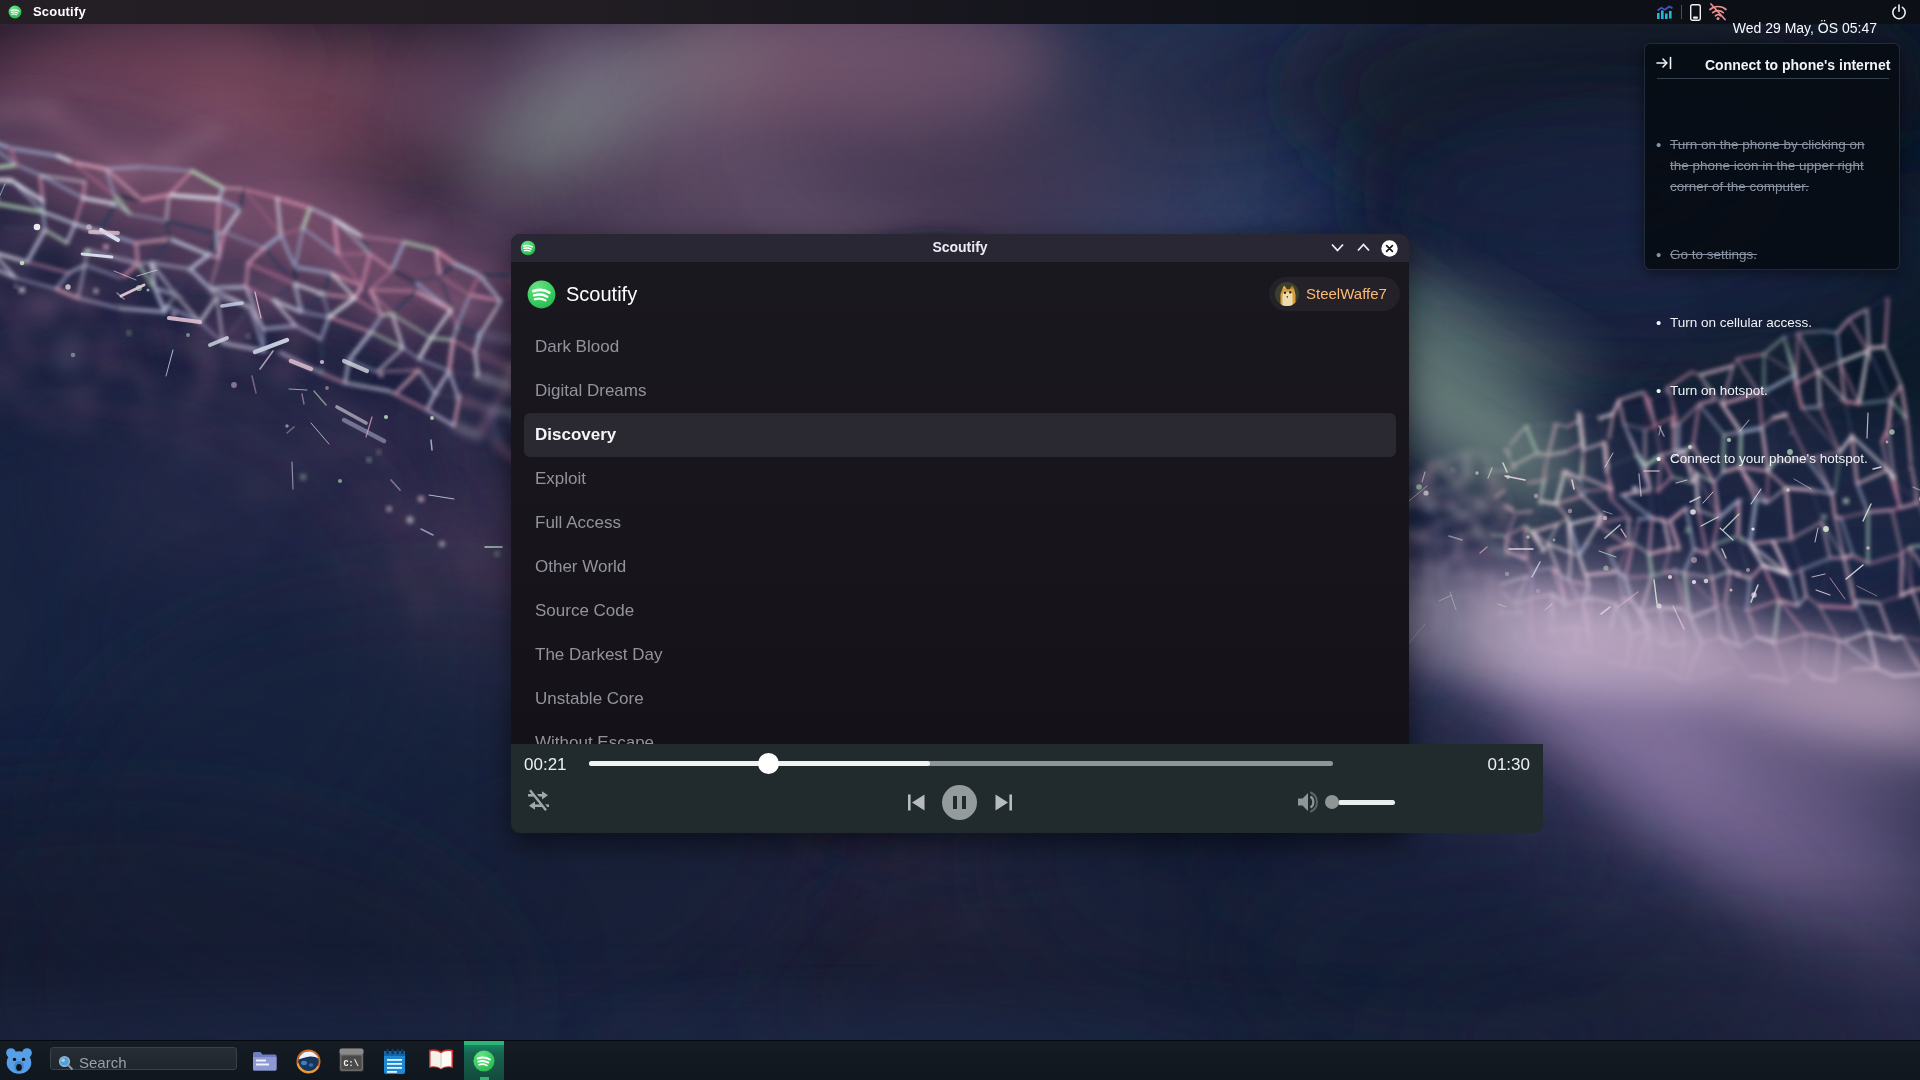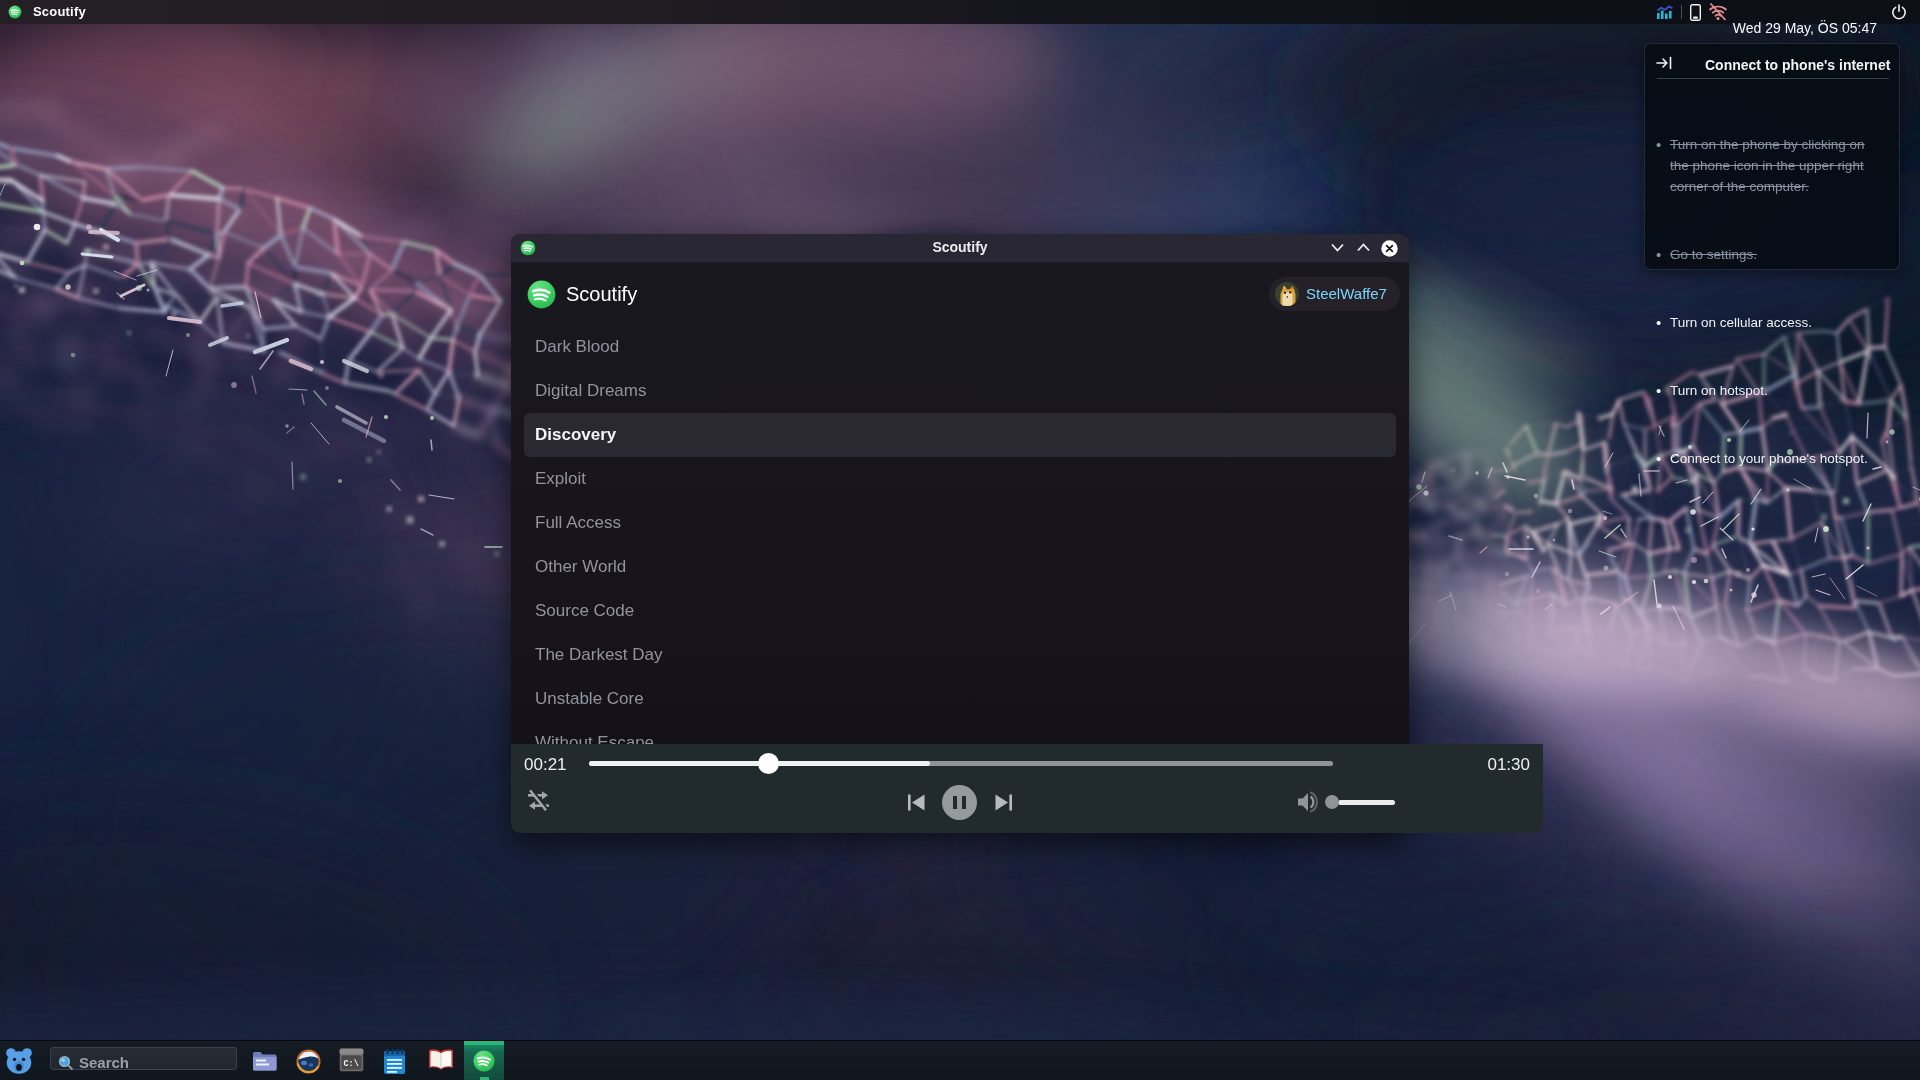--- a/index.html
+++ b/index.html
@@ -28,40 +28,40 @@
 
 
 #win { position:absolute; left:511px; top:234px; width:898px; height:599px; z-index:20;
   border-radius:9px; box-shadow:0 10px 30px rgba(0,0,0,0.55); background:#17151b; }
 #titlebar { position:absolute; left:0; top:0; width:898px; height:28px; background:#2a2734; border-radius:9px 9px 0 0; }
 #titlebar .wtitle { position:absolute; left:0; right:0; top:5px; text-align:center; font-size:14px; font-weight:bold; color:#eceaf2; }
 #winbody { position:absolute; left:0; top:28px; width:898px; height:482px; background:linear-gradient(to bottom,#1a181f 0%,#17151b 60%,#141218 100%); overflow:hidden; }
 #header { position:absolute; left:0; top:0; width:898px; height:66px; }
 #header .hname { position:absolute; left:55px; top:21px; font-size:20px; color:#fff; }
 #userpill { position:absolute; right:9px; top:15px; width:131px; height:34px; border-radius:18px; background:#242128; }
-#userpill .uname { position:absolute; left:37px; top:8px; font-size:15px; color:#7dd3fc; }
+#userpill .uname { position:absolute; left:37px; top:8px; font-size:15px; color:#fdba74; }
 .songlist { position:absolute; left:0; top:63px; width:898px; }
 .song { position:relative; height:44px; line-height:44px; padding-left:24px; font-size:17px; color:#92939d; }
 .song.active { background:#2a2831; border-radius:6px; margin:0 13px; padding-left:11px; color:#f5f5f7; font-weight:bold; }
 
 
 #player { position:absolute; left:0; top:510px; width:1032px; height:89px; background:#212a2d; border-radius:0 0 9px 9px; }
 #player .t1 { position:absolute; left:13px; top:11px; width:50px; font-size:17px; color:#eef0f0; }
 #player .t2 { position:absolute; right:13px; top:11px; font-size:17px; color:#eef0f0;text-align:center; }
 #ptrack { position:absolute; left:78px; top:17px; width:744px; height:5px; border-radius:2.5px; background:#8f9496; }
 #pfill { position:absolute; left:0; top:0; width:341px; height:5px; border-radius:2.5px; background:#f0f1f1; }
 #pknob { position:absolute; left:169px; top:-8px; width:21px; height:21px; border-radius:50%; background:#fff; }
 #volline { position:absolute; left:827px; top:56px; width:57px; height:5px; border-radius:2.5px; background:#eceeee; }
 #volknob { position:absolute; left:814px; top:51px; width:14px; height:14px; border-radius:50%; background:#8f9496; }
 #pausebtn { position:absolute; left:431px; top:41px; width:35px; height:35px; border-radius:50%; background:#939b9d; }
 
 
 #taskbar { position:absolute; left:0; top:1040px; width:1920px; height:40px; z-index:30;
   background:linear-gradient(to bottom,#161c24 0%,#10161d 100%); border-top:1px solid #06090d; }
-#searchbox { position:absolute; left:50px; top:6px; width:187px; height:23px; background:linear-gradient(to bottom,#272d36,#20262d); border:1px solid #39414b; border-radius:3px;font-weight:bold; }
+#searchbox { position:absolute; left:50px; top:6px; width:187px; height:23px; background:linear-gradient(to bottom,#272d36,#20262d); border:1px solid #39414b; border-radius:3px; }
 #searchbox span { position:absolute; left:28px; top:6px; font-size:15px; color:#98a0a8; }
 .tile { position:absolute; top:0; width:40px; height:40px; }
 .tile svg { position:absolute; left:7px; top:7px; }
 #sptile { position:absolute; left:464px; top:0; width:40px; height:40px;
   background:linear-gradient(to bottom,#13996b 0%,#186450 30%,#155544 70%,#124a3c 100%); }
 #sptile .topline { position:absolute; left:0; top:0; width:40px; height:4px; background:#2cb577; }
 #sptile .dash { position:absolute; left:16px; top:36px; width:9px; height:3px; background:#2cb577; }
 </style>
 </head>
 <body>

